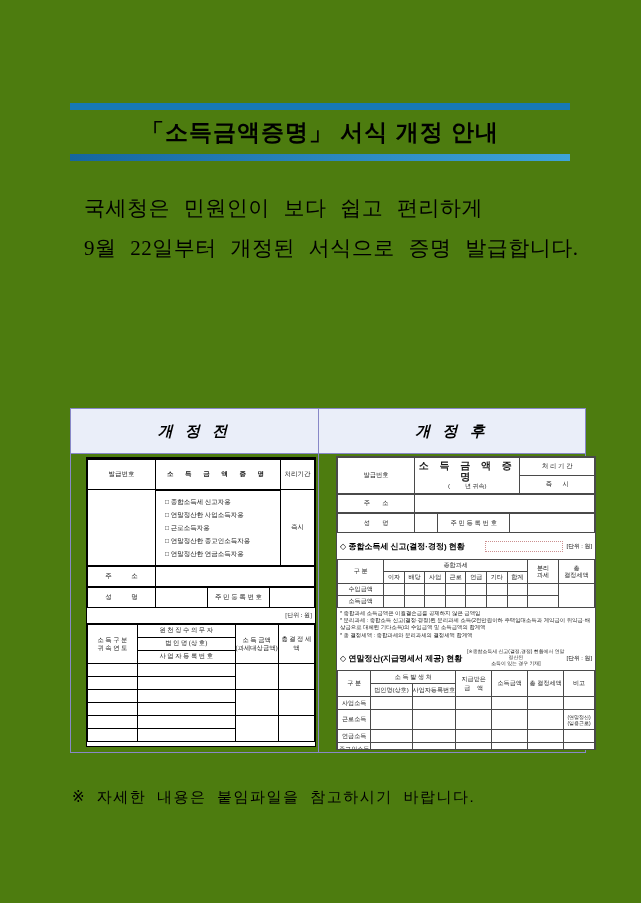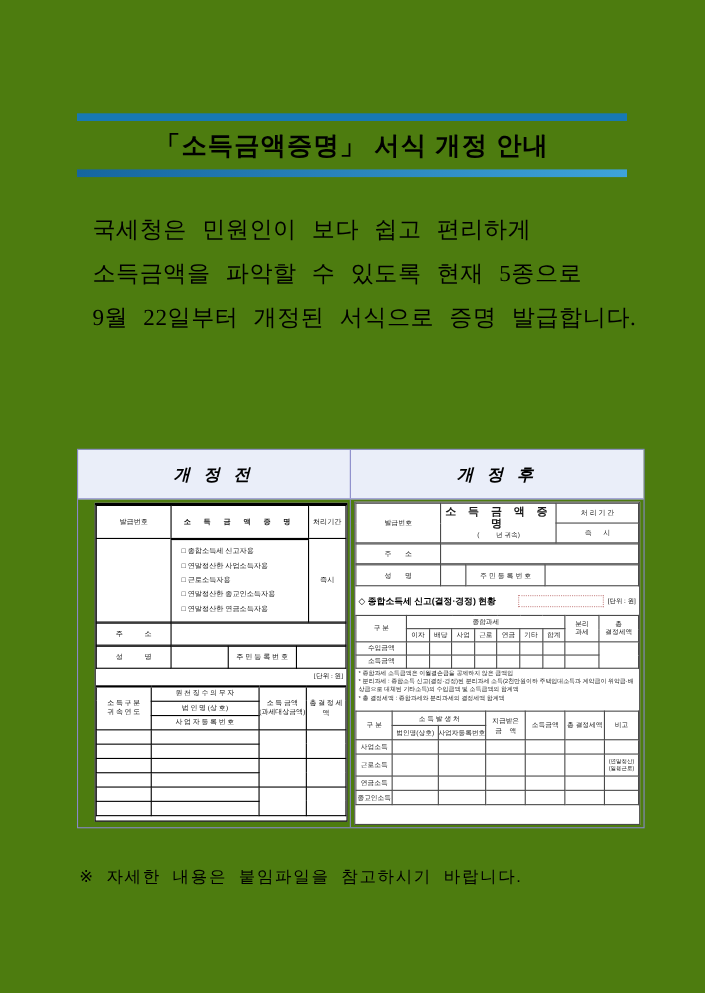--- a/index.html
+++ b/index.html
@@ -23,21 +23,21 @@
   .intro .line { height:40px; line-height:40px; word-spacing:8px; letter-spacing:0.5px; white-space:nowrap; }
 
   
   .cmp { position:absolute; left:70px; top:408px; width:516px; height:345px;
     border:1px solid #8888c8; }
   .cmp-header { display:flex; height:45px; background:#eaeef9; border-bottom:1px solid #8888c8;font-style:italic; }
   .cmp-h-cell { display:flex; align-items:center; justify-content:center;
     font-weight:bold; font-size:15px; letter-spacing:4px; }
   .cmp-h-before { width:248px; border-right:1px solid #8888c8; }
   .cmp-h-after { flex:1; }
-  .cmp-body { display:flex; height:298px; }
+  .cmp-body { display:flex; height:298px;gap:14px; }
   .cmp-b-before { width:248px; border-right:1px solid #8888c8; position:relative; }
   .cmp-b-after { flex:1; position:relative; }
 
   
   table { border-collapse:collapse; width:100%; table-layout:fixed; }
   td { overflow:hidden; vertical-align:middle; text-align:center; }
   .pre { white-space:pre; }
   .preline { white-space:pre; }
 
   
@@ -93,21 +93,20 @@
 <div class="page">
 
   <div class="title-block">
     <div class="bar-top"></div>
     <div class="title-text">「소득금액증명」 서식 개정 안내</div>
     <div class="bar-bottom"></div>
   </div>
 
   <div class="intro">
     <div class="line">국세청은 민원인이 보다 쉽고 편리하게</div>
-    <div class="line">소득금액을 파악할 수 있도록 현재 5종으로</div>
     <div class="line">9월 22일부터 개정된 서식으로 증명 발급합니다.</div>
   </div>
 
   <div class="cmp">
     <div class="cmp-header">
       <div class="cmp-h-cell cmp-h-before">개 정 전</div>
       <div class="cmp-h-cell cmp-h-after">개 정 후</div>
     </div>
     <div class="cmp-body">
 
@@ -349,20 +348,26 @@
             </tr>
           </tbody>
             </table>
 
           <div class="fn-notes">
             <div>* 종합과세 소득금액은 이월결손금을 공제하지 않은 금액임</div>
             <div>* 분리과세 : 종합소득 신고(결정·경정)된 분리과세 소득(2천만원이하 주택임대소득과 계약금이 위약금·배상금으로 대체된 기타소득)의 수입금액 및 소득금액의 합계액</div>
             <div>* 총 결정세액 : 종합과세와 분리과세의 결정세액 합계액</div>
           </div>
 
+          <div class="fn-strip fn-strip2">
+            <span class="fn-heading">◇ 연말정산(지급명세서 제공) 현황</span>
+            <span class="fn-bracket">[※종합소득세 신고(결정,경정) 현황에서 연말정산된
+소득이 있는 경우 기재]</span>
+            <span class="fn-unit" style="margin-left:auto">[단위 : 원]</span>
+          </div>
 
           <table class="fn-t2">
             <colgroup>
               <col style="width:13%">
                 <col style="width:16%">
                 <col style="width:17%">
                 <col style="width:14%">
               <col style="width:14%">
                 <col style="width:14%">
                 <col style="width:12%">

